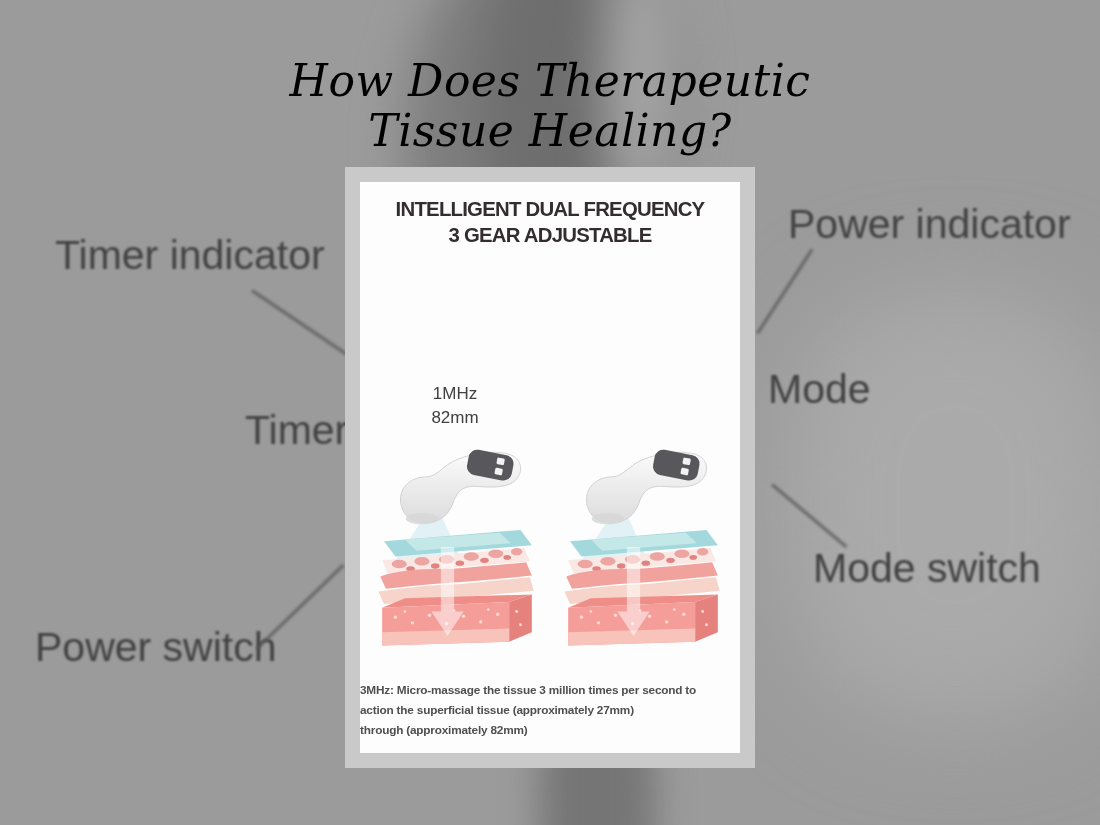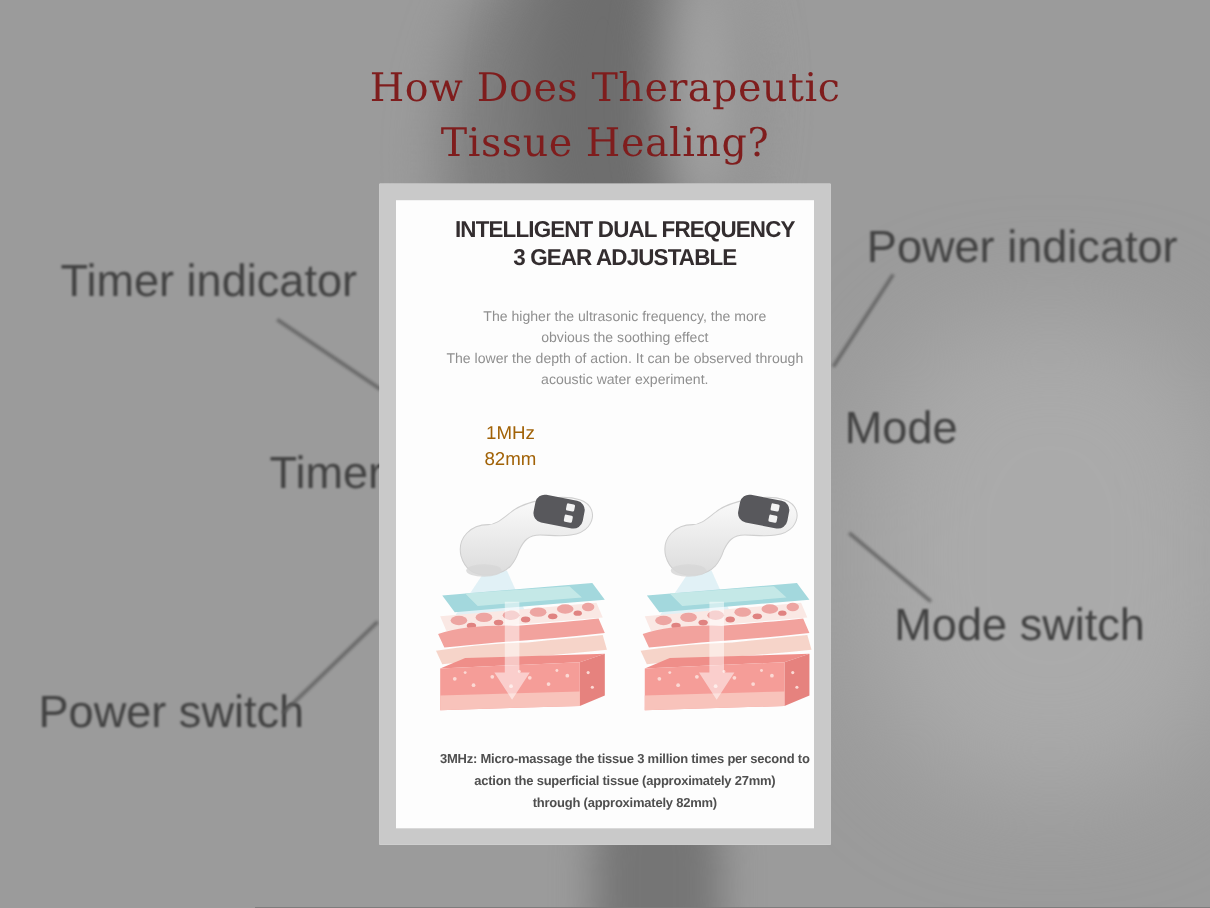--- a/index.html
+++ b/index.html
@@ -11,57 +11,57 @@
   
   .bg-shape{position:absolute;pointer-events:none;}
   .bg-handle-top{left:405px;top:-80px;width:275px;height:400px;background:#7e7e7e;border-radius:48%;filter:blur(24px);transform:rotate(7deg);}
   .bg-handle-core{left:478px;top:-70px;width:140px;height:330px;background:#6e6e6e;border-radius:50%;filter:blur(24px);}
   .bg-handle-light{left:606px;top:-50px;width:74px;height:260px;background:#a4a4a4;border-radius:50%;filter:blur(24px);}
   .bg-handle-bottom{left:540px;top:690px;width:115px;height:230px;background:#757575;border-radius:42%;filter:blur(18px);}
   .bg-light-right{left:785px;top:290px;width:340px;height:430px;background:#aaaaaa;border-radius:40%;filter:blur(48px);}
   
   .title{
     position:absolute;left:150px;top:56px;width:800px;z-index:2;
-    text-align:center;color:#7f1d1d;
-    font-family:"DejaVu Serif",serif;font-weight:400;
-    font-size:36px;line-height:50px;letter-spacing:0.5px;
+    text-align:center;color:#000000;
+    font-family:"DejaVu Serif",serif;font-style:italic;font-weight:400;
+    font-size:44px;line-height:50px;letter-spacing:0.5px;
   }
   
   .callout{
     position:absolute;z-index:3;color:#424242;font-size:41px;line-height:46px;
     filter:blur(1.1px);white-space:nowrap;
   }
   .leader{
     position:absolute;z-index:3;height:3px;background:#585858;opacity:.85;
     transform-origin:0 50%;filter:blur(1.4px);
   }
   
   .card{
     position:absolute;left:345px;top:167px;width:380px;height:571px;z-index:5;
     background:#fdfdfd;border:15px solid #c9c9c9;
   }
-  .card-inner{position:relative;width:100%;height:100%;padding-left:36px;}
+  .card-inner{position:relative;width:100%;height:100%;}
   .card-heading{
     position:absolute;left:0;top:14px;width:100%;text-align:center;
     color:#332d2f;font-weight:700;font-size:21px;line-height:26px;
     letter-spacing:-0.8px;transform:scaleX(.97);
   }
   .card-intro{
     position:absolute;left:0;top:96px;width:100%;text-align:center;
     color:#8f8f8f;font-size:12.8px;line-height:19px;
   }
   .freq-row{
     position:absolute;left:0;top:200px;width:100%;display:flex;
   }
-  .freq-col{flex:1;text-align:center;color:#a16207;font-size:17px;line-height:24px;}
+  .freq-col{flex:1;text-align:center;color:#404040;font-size:17px;line-height:24px;}
   .illo-row{
     position:absolute;left:0;top:262px;width:100%;display:flex;justify-content:center;gap:6px;
   }
   .card-foot{
-    position:absolute;left:0;top:498px;width:100%;text-align:center;
+    position:absolute;left:0;top:498px;width:100%;
     color:#4f4f4f;font-size:11.8px;line-height:20px;font-weight:700;letter-spacing:-0.2px;
   }
 </style>
 </head>
 <body>
 
 <div id="stage">
 
   <div class="bg-shape bg-handle-top"></div>
   <div class="bg-shape bg-handle-core"></div>
@@ -87,26 +87,20 @@
   <div class="leader" style="left:257px;top:647px;width:120px;transform:rotate(-44deg);"></div>
 
   <div class="card">
     <div class="card-inner">
 
       <div class="card-heading">
         <div>INTELLIGENT DUAL FREQUENCY</div>
         <div>3 GEAR ADJUSTABLE</div>
       </div>
 
-      <div class="card-intro">
-        <div>The higher the ultrasonic frequency, the more</div>
-        <div>obvious the soothing effect</div>
-        <div>The lower the depth of action. It can be observed through</div>
-        <div>acoustic water experiment.</div>
-      </div>
 
       <div class="freq-row">
         <div class="freq-col">
           <div>1MHz</div>
           <div>82mm</div>
         </div>
         <div class="freq-col">
         </div>
       </div>
 

